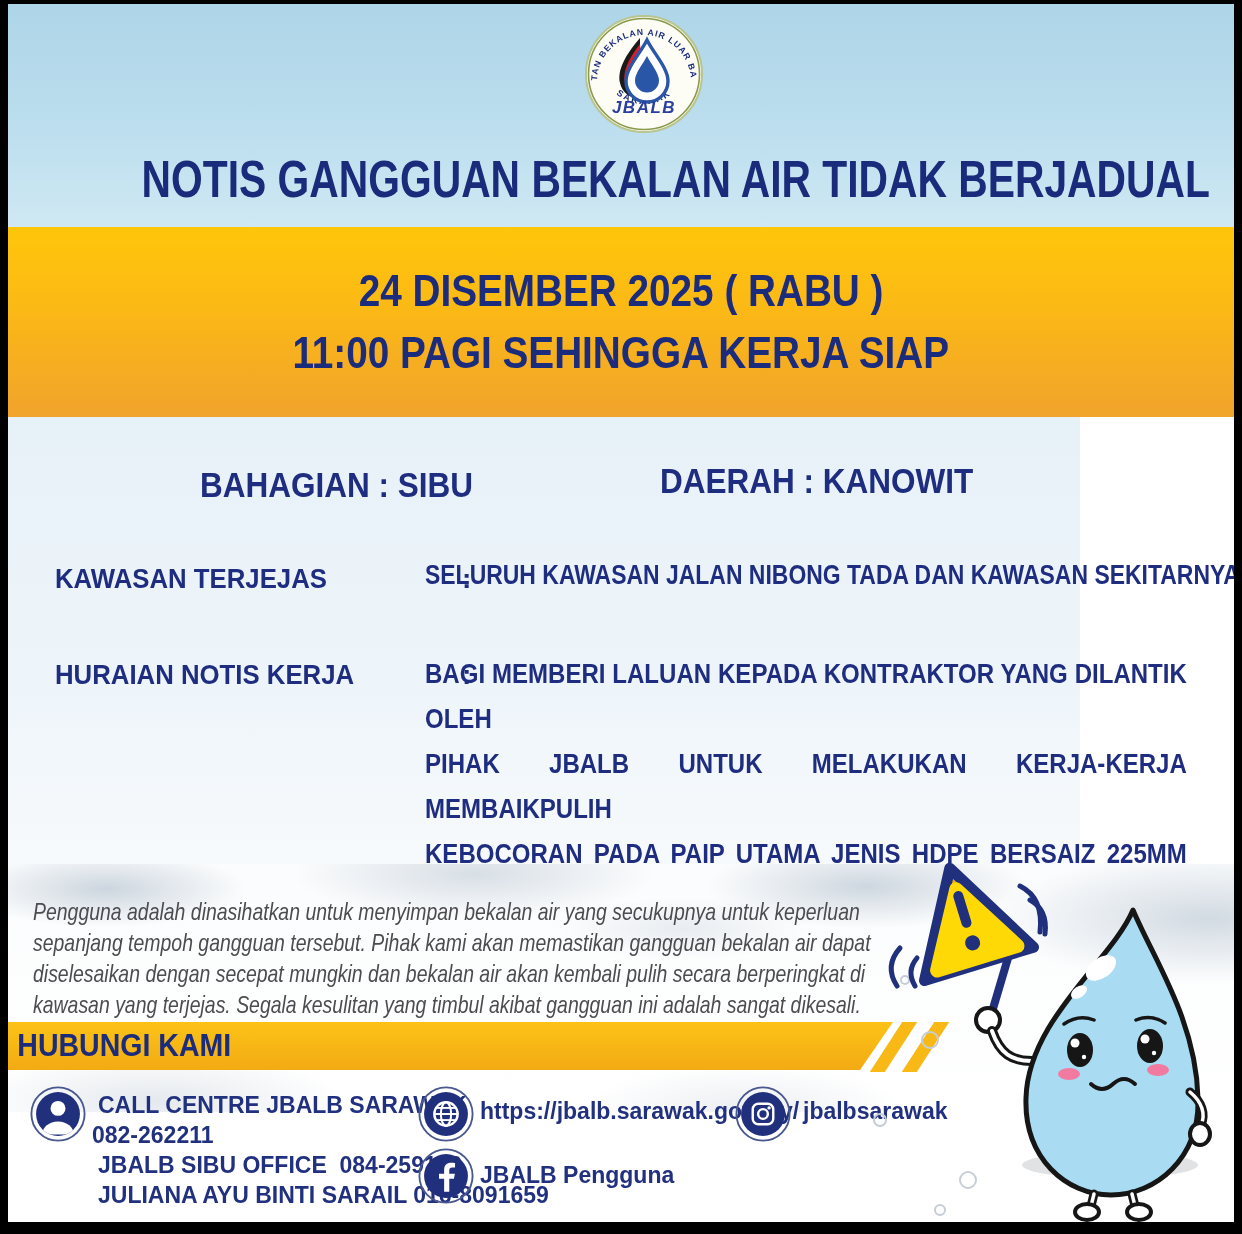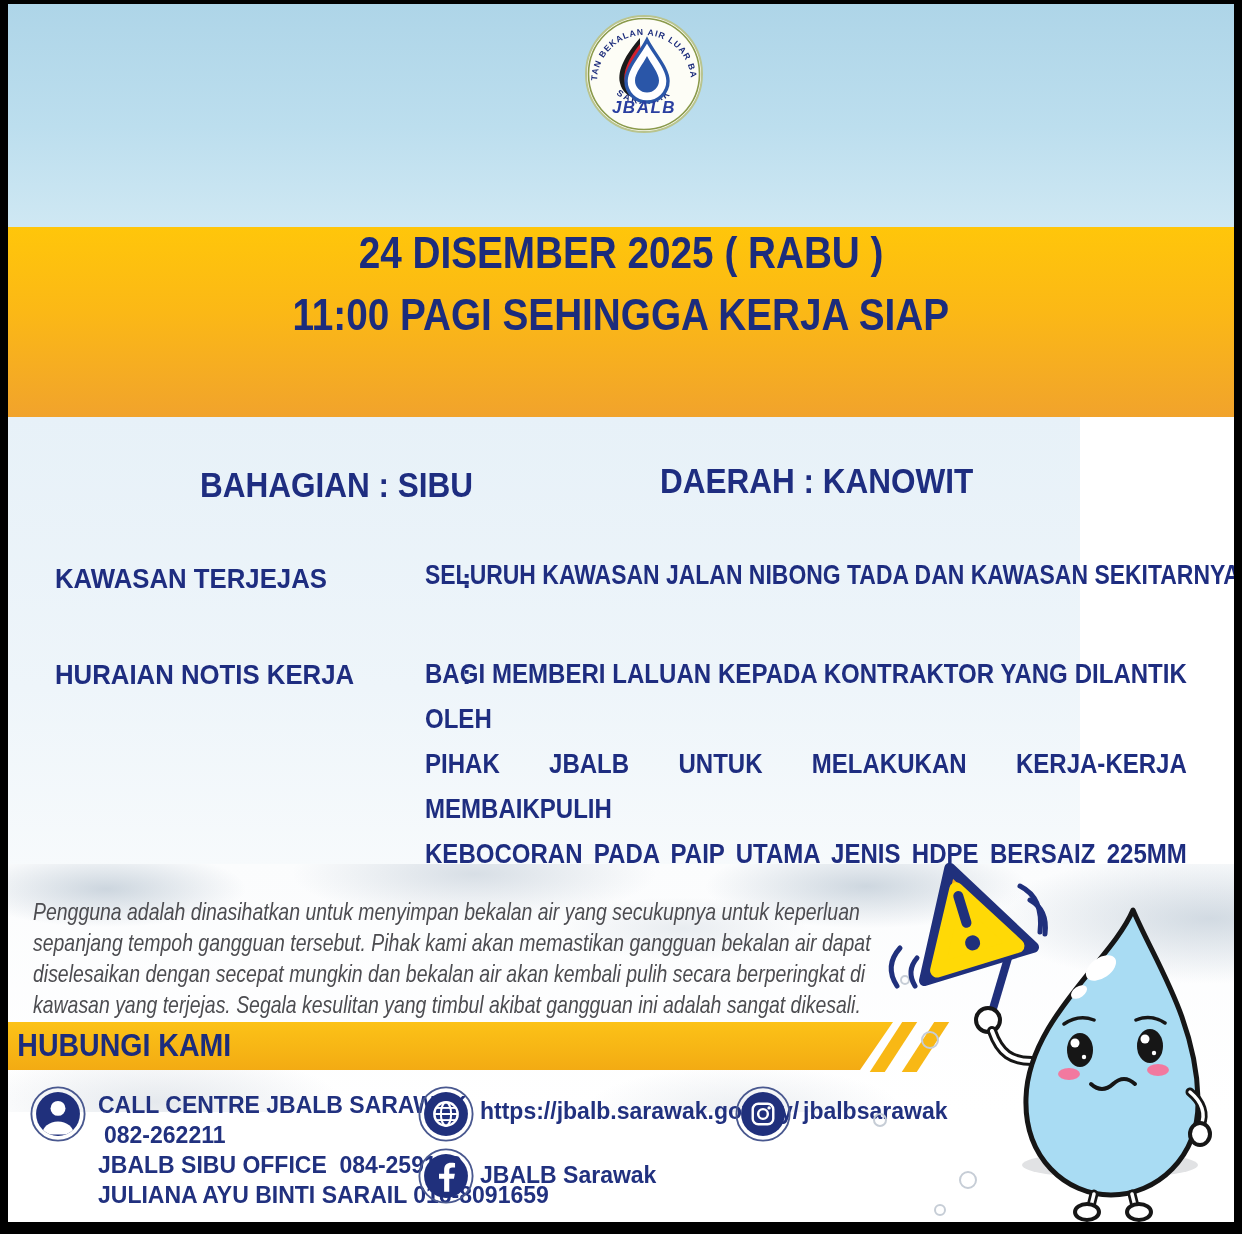--- a/index.html
+++ b/index.html
@@ -14,21 +14,21 @@
   
   #top-section { left:0; top:0; width:1226px; height:223px;
     background:linear-gradient(180deg,#aed5e8 0%,#bcdeee 55%,#cfe8f3 100%); }
   #page-title-wrap { left:0; top:146px; width:1226px; text-align:center; }
   #page-title { display:inline-block; font-size:51px; font-weight:bold; color:#1b2b7b;
     letter-spacing:0px; transform:scaleX(0.80); transform-origin:50% 50%; white-space:nowrap; }
 
   
   #schedule-banner { left:0; top:223px; width:1226px; height:190px;
     background:linear-gradient(180deg,#ffc60a 0%,#fbb816 45%,#f1a32c 100%);
-    display:flex; flex-direction:column; align-items:center; justify-content:flex-start; gap:10px; }
+    display:flex; flex-direction:column; align-items:center; justify-content:center; gap:10px; }
   .sched-line { font-size:45px; font-weight:bold; color:#1c2c7c; transform:scaleX(0.86); white-space:nowrap; }
 
   
   #body-section { left:0; top:413px; width:1072px; height:451px;
     background:linear-gradient(180deg,#e7f1f8 0%,#eef5fa 60%,#f7fafc 100%); }
 
   .region-text { font-size:35px; font-weight:bold; color:#1e2d80; transform:scaleX(0.90); transform-origin:0 50%; white-space:nowrap; }
   .row-label { font-size:28px; font-weight:bold; color:#1e2d80; transform:scaleX(0.92); transform-origin:0 50%; white-space:nowrap; }
   .row-colon { font-size:28px; font-weight:bold; color:#1e2d80; }
 
@@ -101,20 +101,23 @@
         <path d="M57,37 C49,48 44,60 47,69 C49,75 52,79 55,80 C51,71 51,59 59,45 Z" fill="#f7d308"></path>
       </g>
 
       <g>
         <path d="M63,26 C70,40 84,54 84,67 a21,21 0 1 1 -42,0 C42,54 56,40 63,26 Z" fill="#fff" stroke="#2a56a8" stroke-width="3.4"></path>
         <path d="M63,42 C67,50 75,59 75,66.5 a12,12 0 1 1 -24,0 C51,59 59,50 63,42 Z" fill="#2a56a8"></path>
       </g>
       <text x="60" y="99" text-anchor="middle" font-size="17" font-weight="bold" font-style="italic" fill="#2a3fa0" letter-spacing="1.5">JBALB</text>
     </svg>
 
+    <div id="page-title-wrap" class="abs">
+      <div id="page-title">NOTIS GANGGUAN BEKALAN AIR TIDAK BERJADUAL</div>
+    </div>
   </div>
 
   <div id="schedule-banner" class="abs">
     <div class="sched-line">24 DISEMBER 2025 ( RABU )</div>
     <div class="sched-line">11:00 PAGI SEHINGGA KERJA SIAP</div>
   </div>
 
   <div id="body-section" class="abs">
     <div class="abs region-text" style="left:192px;top:48px;">BAHAGIAN : SIBU</div>
     <div class="abs region-text" style="left:652px;top:44px;">DAERAH : KANOWIT</div>
@@ -157,41 +160,41 @@
     <circle cx="30" cy="30" r="23.5" fill="#20307c"></circle>
     <clipPath id="pclip">
           <circle cx="30" cy="30" r="23.5"></circle>
         </clipPath>
     <g clip-path="url(#pclip)">
       <circle cx="30" cy="24" r="8" fill="#fff"></circle>
       <path d="M13,52 a17,14 0 0 1 34,0 z" fill="#fff"></path>
     </g>
   </svg>
   <div class="abs contact-text" style="left:90px;top:1086px;">CALL CENTRE JBALB SARAWAK</div>
-  <div class="abs contact-text" style="left:96px;top:1116px;">082-262211</div>
+  <div class="abs contact-text" style="left:84px;top:1116px;">082-262211</div>
   <div class="abs contact-text pre" style="left:90px;top:1146px;">JBALB SIBU OFFICE  084-259100</div>
   <div class="abs contact-text" style="left:90px;top:1176px;">JULIANA AYU BINTI SARAIL 016-8091659</div>
 
   <svg class="abs badge" style="left:410px;top:1082px;" viewBox="0 0 60 60">
     <circle cx="30" cy="30" r="28.5" fill="none" stroke="#49588f" stroke-width="2"></circle>
     <circle cx="30" cy="30" r="23.5" fill="#20307c"></circle>
     <circle cx="30" cy="30" r="12.5" fill="none" stroke="#fff" stroke-width="2.6"></circle>
     <ellipse cx="30" cy="30" rx="5.5" ry="12.5" fill="none" stroke="#fff" stroke-width="2.2"></ellipse>
     <line x1="17.5" y1="30" x2="42.5" y2="30" stroke="#fff" stroke-width="2.2"></line>
     <line x1="19" y1="23.5" x2="41" y2="23.5" stroke="#fff" stroke-width="2"></line>
     <line x1="19" y1="36.5" x2="41" y2="36.5" stroke="#fff" stroke-width="2"></line>
   </svg>
   <div class="abs contact-text" style="left:472px;top:1092px;">https://jbalb.sarawak.gov.my/</div>
 
   <svg class="abs badge" style="left:410px;top:1144px;" viewBox="0 0 60 60">
     <circle cx="30" cy="30" r="28.5" fill="none" stroke="#49588f" stroke-width="2"></circle>
     <circle cx="30" cy="30" r="23.5" fill="#20307c"></circle>
     <path d="M33.5,47 v-14 h5 l1-5.5 h-6 v-3.5 c0,-2 1,-3 3.2,-3 h3 v-5 c-1,-0.2 -2.8,-0.3 -4.2,-0.3 c-4.6,0 -7.5,2.6 -7.5,7.6 v4.2 h-5.5 v5.5 h5.5 v14 z" fill="#fff"></path>
   </svg>
-  <div class="abs contact-text" style="left:472px;top:1156px;">JBALB Sarawak</div>
+  <div class="abs contact-text" style="left:472px;top:1156px;">JBALB Pengguna</div>
 
   <svg class="abs badge" style="left:727px;top:1082px;" viewBox="0 0 60 60">
     <circle cx="30" cy="30" r="28.5" fill="none" stroke="#49588f" stroke-width="2"></circle>
     <circle cx="30" cy="30" r="23.5" fill="#20307c"></circle>
     <rect x="19" y="19" width="22" height="22" rx="6" fill="none" stroke="#fff" stroke-width="2.6"></rect>
     <circle cx="30" cy="30" r="5.2" fill="none" stroke="#fff" stroke-width="2.6"></circle>
     <circle cx="36.5" cy="23.5" r="1.8" fill="#fff"></circle>
   </svg>
   <div class="abs contact-text" style="left:787px;top:1092px;margin-left:8px;">jbalbsarawak</div>
 

